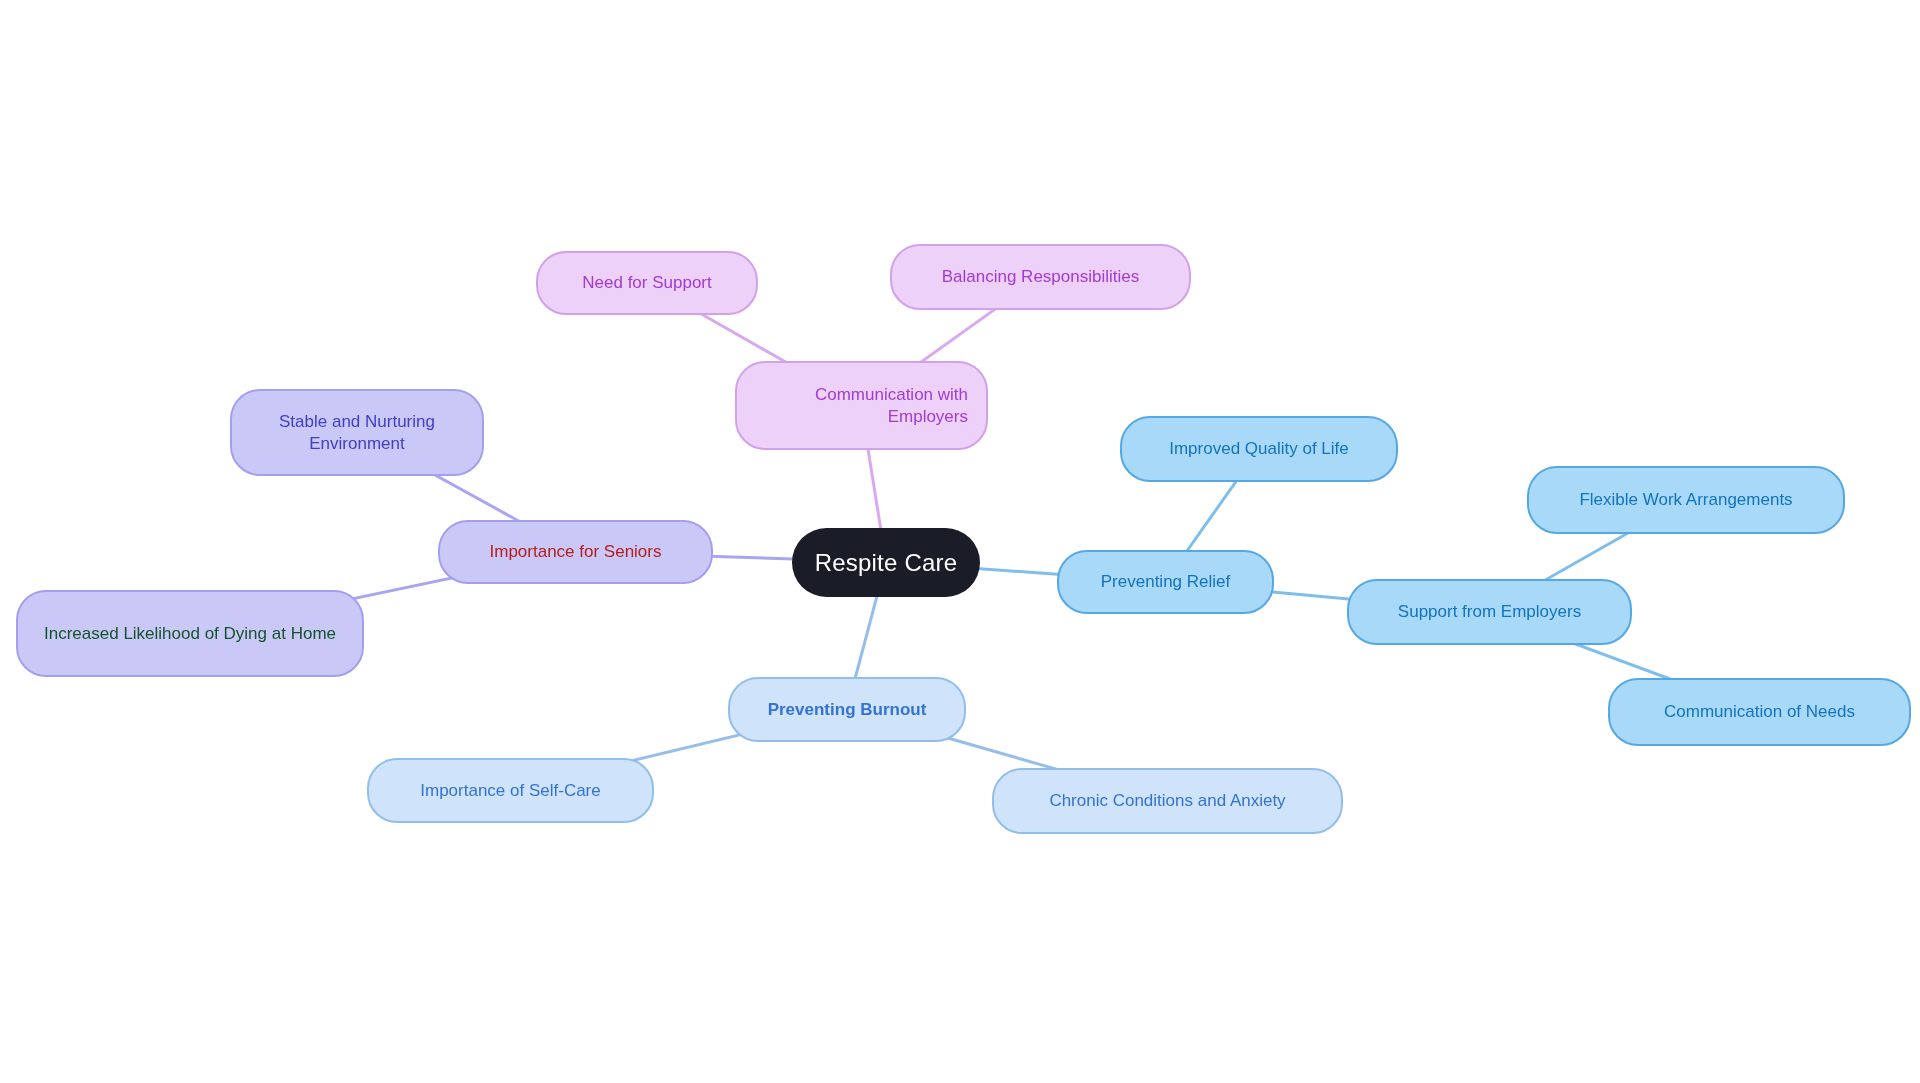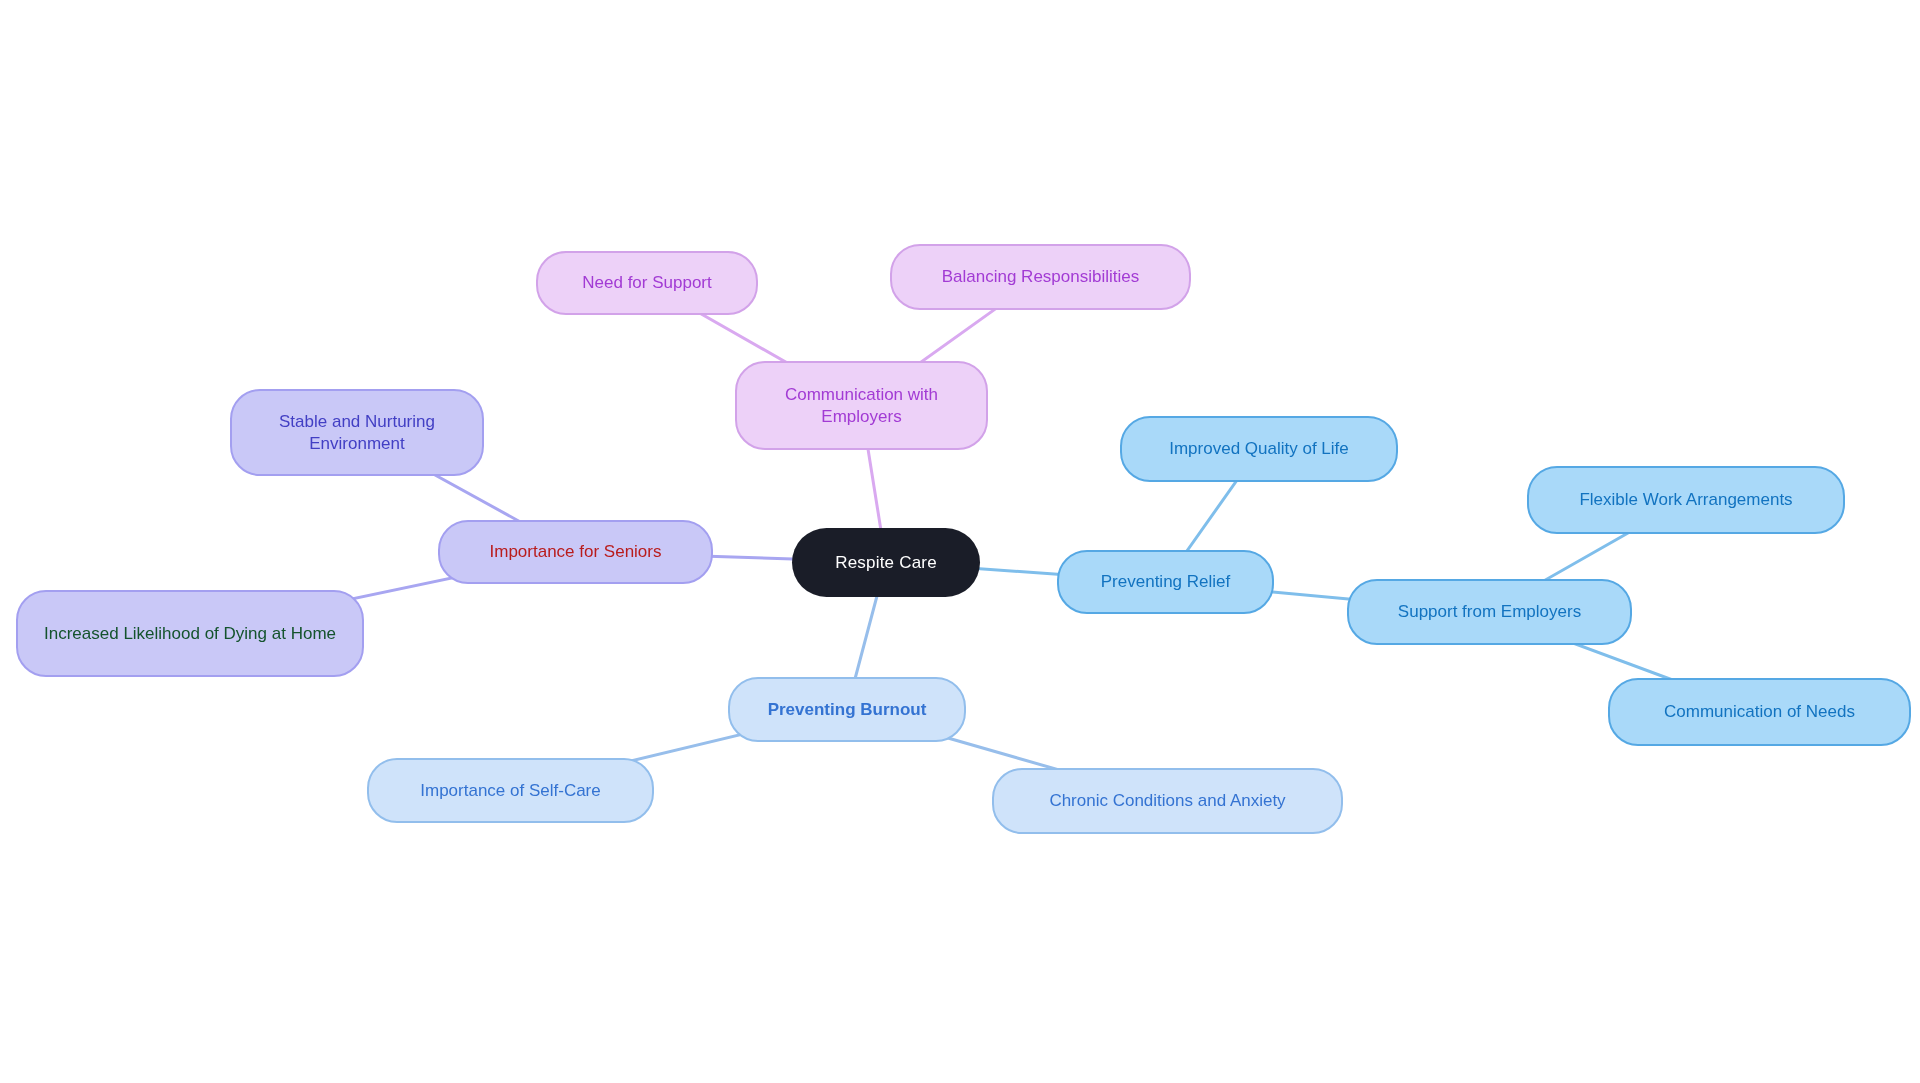--- a/index.html
+++ b/index.html
@@ -27,26 +27,26 @@
     border: 2px solid transparent;
     border-radius: 30px;
     font-size: 17px;
     line-height: 1.25;
     padding: 6px 18px;
     user-select: none;
   }
   .node-center {
     border-radius: 35px;
     border: none;
-    font-size: 17px;
+    font-size: 24px;
     letter-spacing: 0.2px;
   }
   
   .pos-center    { left: 792px;  top: 528px; width: 188px; height: 69px; }
-  .pos-comm      { left: 735px;  top: 361px; width: 253px; height: 89px; }
+  .pos-comm      { left: 735px;  top: 361px; width: 253px; height: 89px; text-align: right; }
   .pos-need      { left: 536px;  top: 251px; width: 222px; height: 64px; }
   .pos-balancing { left: 890px;  top: 244px; width: 301px; height: 66px; }
   .pos-seniors   { left: 438px;  top: 520px; width: 275px; height: 64px; }
   .pos-stable    { left: 230px;  top: 389px; width: 254px; height: 87px; }
   .pos-increased { left: 16px;   top: 590px; width: 348px; height: 87px; }
   .pos-caregiver { left: 1057px; top: 550px; width: 217px; height: 64px; }
   .pos-improved  { left: 1120px; top: 416px; width: 278px; height: 66px; }
   .pos-support   { left: 1347px; top: 579px; width: 285px; height: 66px; }
   .pos-flexible  { left: 1527px; top: 466px; width: 318px; height: 68px; }
   .pos-commneeds { left: 1608px; top: 678px; width: 303px; height: 68px; }

